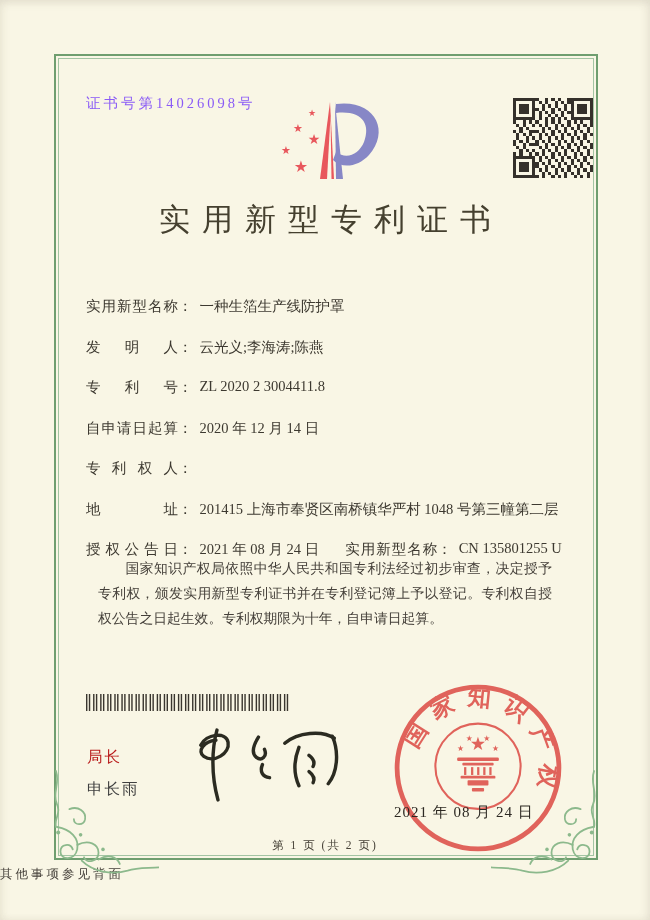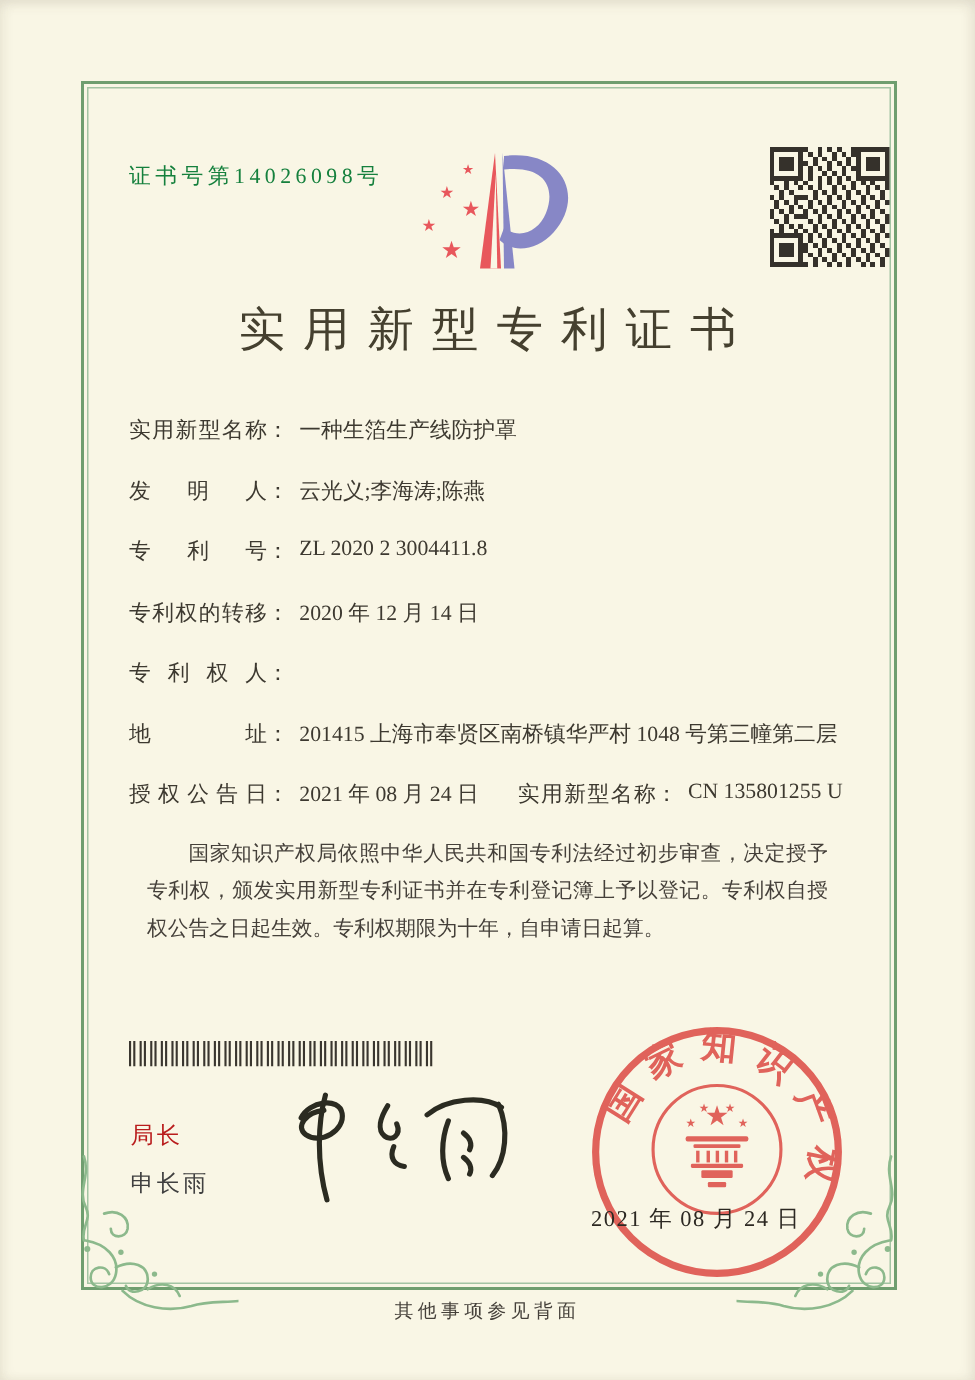--- a/index.html
+++ b/index.html
@@ -4,44 +4,44 @@
 <style>
   html,body{margin:0;padding:0;background:#efede2;}
   #paper{
     position:relative;width:650px;height:920px;margin:0 auto;
     background:#f9f6e5;overflow:hidden;
     box-shadow:inset -4px 0 8px rgba(80,75,60,.06), inset 0 4px 8px rgba(80,75,60,.07), inset 4px 0 8px rgba(80,75,60,.04);
     font-family:"Liberation Serif","DejaVu Serif",serif;color:#3f3b33;
   }
   .frame{position:absolute;left:54px;top:54px;width:540px;height:802px;border:2px solid var(--border-green,#6f9e6f);}
   .frame-inner{position:absolute;left:2px;top:2px;right:2px;bottom:2px;border:1px solid #a3c4a3;}
-  .cert-no{position:absolute;left:86px;top:108px;font-size:14.5px;letter-spacing:3px;color:#15803d;}
+  .cert-no{position:absolute;left:86px;top:94px;font-size:14.5px;letter-spacing:3px;color:#8b5cf6;}
   .logo{position:absolute;left:270px;top:94px;width:130px;height:92px;}
   .qr{position:absolute;left:513px;top:98px;width:80px;height:80px;}
   .title{position:absolute;left:0;right:0;top:199px;text-align:center;font-size:31px;font-weight:normal;
          letter-spacing:12px;text-indent:12px;color:#45402f;}
   .fields{position:absolute;left:86px;top:277px;width:480px;font-size:14.5px;color:#3d3930;}
-  .frow{display:flex;margin-bottom:21.5px;white-space:nowrap;}
+  .frow{display:flex;margin-bottom:21.5px;white-space:nowrap;margin-top:20px;}
   .flabel{display:inline-block;width:92px;text-align:justify;text-align-last:justify;}
   .fcolon{margin-right:7px;}
   .fpair2{margin-left:26px;display:flex;}
   .paras{position:absolute;left:86px;top:545px;width:478px;font-size:13.8px;line-height:1.8;
          text-align:justify;color:#45403a;}
   .paras p{margin:12px;text-indent:2em;}
   .barcode{position:absolute;left:86px;top:694px;width:205px;height:17px;}
   .signer-role{position:absolute;left:87px;top:747px;font-family:"Liberation Sans","DejaVu Sans",sans-serif;
                font-size:15.5px;color:#b91c1c;letter-spacing:2px;}
   .signer-name{position:absolute;left:87px;top:779px;font-family:"Liberation Sans","DejaVu Sans",sans-serif;
                font-size:15.5px;color:#404040;letter-spacing:2px;}
   .sig{position:absolute;left:180px;top:722px;width:168px;height:86px;color:#2b2b21;}
   .seal{position:absolute;left:391px;top:681px;width:174px;height:174px;color:var(--seal-red,#dd4f48);opacity:.88;}
   .seal-date{position:absolute;left:394px;top:803px;width:180px;font-size:15px;color:#2c2822;
              letter-spacing:1px;white-space:nowrap;z-index:3;}
   .page-num{position:absolute;left:0;right:0;top:838px;text-align:center;font-size:11.5px;letter-spacing:2px;color:#474238;}
-  .back-note{position:absolute;left:0;right:0;top:866px;text-align:center;font-size:12.5px;letter-spacing:3px;color:#45403a;}
+  .back-note{position:absolute;left:0;right:0;top:866px;font-size:12.5px;letter-spacing:3px;color:#45403a;}
   .orn{position:absolute;width:112px;height:114px;color:#8cb98c;z-index:2;}
   .orn-left{left:47px;top:770px;}
   .orn-right{left:491px;top:770px;transform:scaleX(-1);}
   .logo-red{color:var(--logo-red,#e8575c);}
   .logo-purple{color:var(--logo-purple,#8787c6);}
 </style>
 </head>
 <body>
 
 <div id="paper">
@@ -387,21 +387,21 @@
       <span class="flabel">发明人</span>
         <span class="fcolon">：</span>
       <span>云光义;李海涛;陈燕</span>
     </div>
     <div class="frow">
       <span class="flabel">专利号</span>
         <span class="fcolon">：</span>
       <span>ZL 2020 2 3004411.8</span>
     </div>
     <div class="frow">
-      <span class="flabel">专利权的转移</span>
+      <span class="flabel">自申请日起算</span>
         <span class="fcolon">：</span>
       <span>2020 年 12 月 14 日</span>
     </div>
     <div class="frow">
       <span class="flabel">专利权人</span>
         <span class="fcolon">：</span>
     </div>
     <div class="frow">
       <span class="flabel">地址</span>
         <span class="fcolon">：</span>
@@ -551,15 +551,16 @@
       <path d="M27,66 C37,61 46,65 46,73 C46,81 35,83 33,77"></path>
       <path d="M20,34 C28,31 35,36 34,43 C33,49 24,49 24,43"></path>
       <path d="M31,80 C41,90 58,93 72,89 C81,86 91,87 100,86"></path>
       <path d="M46,79 C54,74 62,76 65,83"></path>
       <circle cx="10" cy="55" r="1.8" fill="currentColor" stroke="none"></circle>
       <circle cx="30" cy="57" r="1.6" fill="currentColor" stroke="none"></circle>
       <circle cx="50" cy="70" r="1.6" fill="currentColor" stroke="none"></circle>
     </g>
   </svg>
 
+  <div class="page-num">第 1 页 (共 2 页)</div>
   <div class="back-note">其他事项参见背面</div>
 
 </div>
 
 </body></html>

